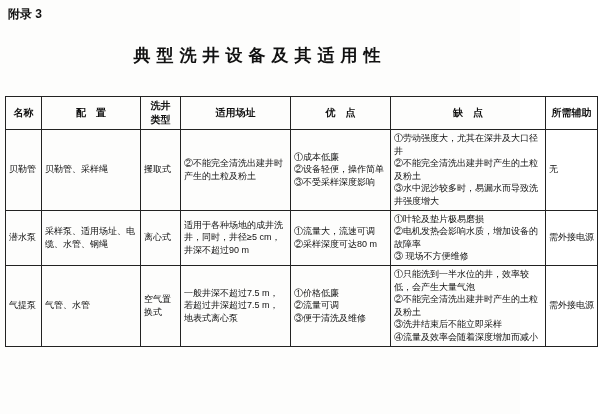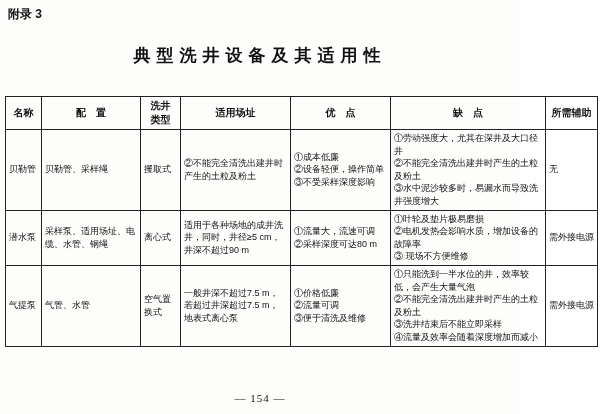--- a/index.html
+++ b/index.html
@@ -145,15 +145,14 @@
 ③便于清洗及维修</td>
         <td class="l">①只能洗到一半水位的井，效率较低，会产生大量气泡
 ②不能完全清洗出建井时产生的土粒及粉土
 ③洗井结束后不能立即采样
 ④流量及效率会随着深度增加而减小</td>
         <td class="c">需外接电源</td>
       </tr>
     </tbody>
   </table>
 
-  <div class="pageno">— 154 —</div>
 
 </div>
 
 </body></html>

